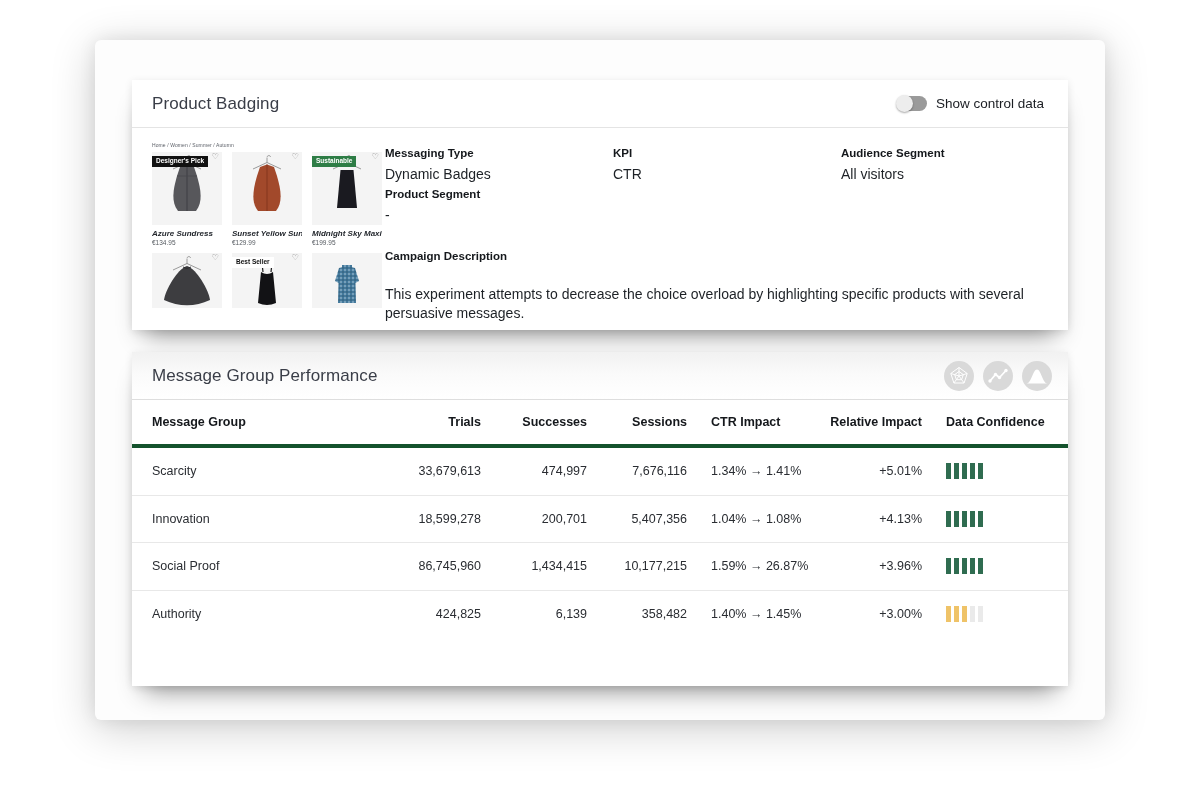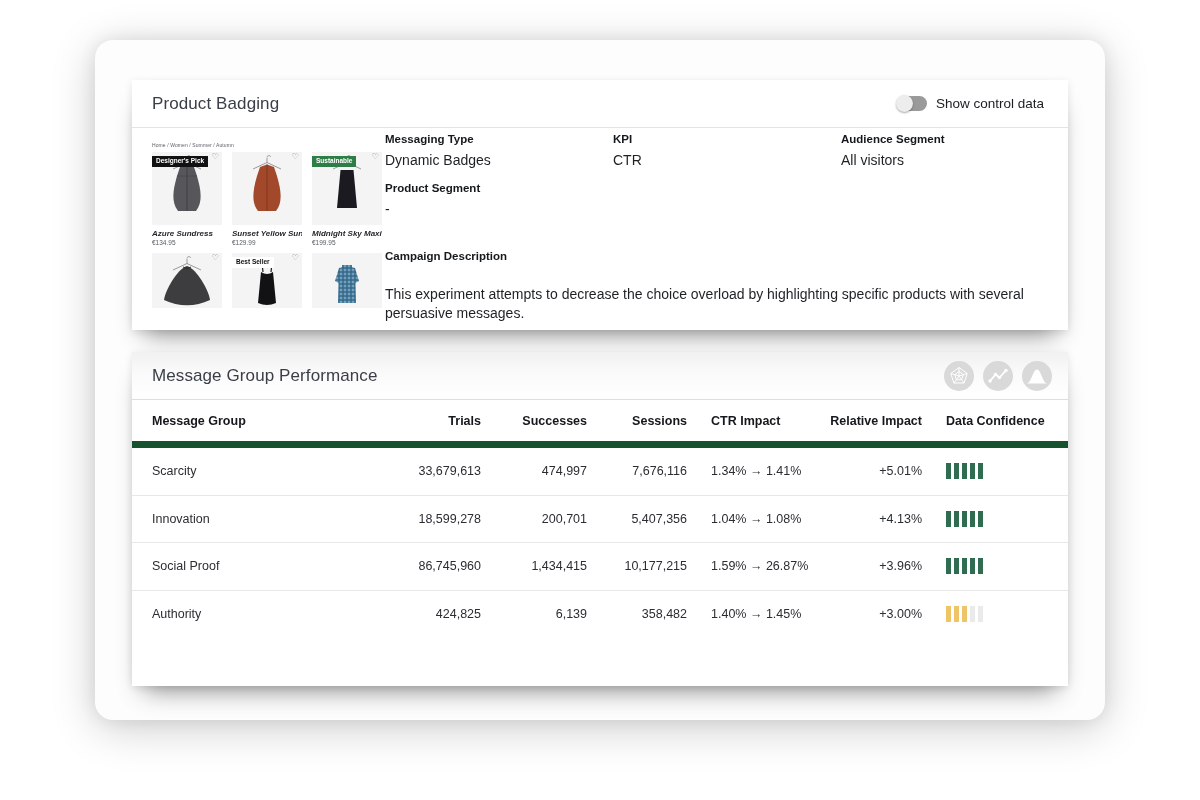--- a/index.html
+++ b/index.html
@@ -1,21 +1,21 @@
 <!DOCTYPE html>
 <html><head>
 <meta charset="utf-8">
 <style>
   * { margin:0; padding:0; box-sizing:border-box; }
   html,body { width:1200px; height:800px; background:#ffffff; font-family:"Liberation Sans",sans-serif; overflow:hidden; }
   .page { position:relative; width:1200px; height:800px; }
 
   .frame {
     position:absolute; left:95px; top:40px; width:1010px; height:680px;
-    border-radius:18px; background:#fdfdfd;
+    border-radius:6px; background:#fdfdfd;
     box-shadow:0 8px 45px rgba(0,0,0,.20), 0 0 18px rgba(0,0,0,.08);
   }
 
   .card {
     position:absolute; left:37px; width:936px; background:#ffffff;
     box-shadow:0 16px 24px -12px rgba(0,0,0,.45), 0 2px 8px rgba(0,0,0,.10);
   }
   .card-product { top:40px; height:250px; }
   .card-table   { top:312px; height:334px; }
 
@@ -40,38 +40,38 @@
   .tiles-r2 { top:125px; }
   .tile { width:70px; }
   .timg { position:relative; width:70px; height:73px; background:#f4f4f4; overflow:hidden; }
   .tiles-r2 .timg { height:55px; }
   .pbadge { position:absolute; left:0; top:4px; font-size:6.5px; font-weight:700; padding:2px 4px; line-height:1; white-space:nowrap; }
   .heart { position:absolute; right:3px; top:1px; font-size:8px; color:#8b8b8b; line-height:1; cursor:pointer; }
   .tname { margin-top:4px; font-size:8px; font-weight:700; color:#24282e; white-space:nowrap; overflow:hidden;font-style:italic; }
   .tprice { margin-top:1px; font-size:6.5px; color:#555a60; }
 
   
-  .meta-grid { position:absolute; left:253px; top:5px; display:grid; grid-template-columns:228px 228px 230px; row-gap:14px; }
+  .meta-grid { position:absolute; left:253px; top:19px; display:grid; grid-template-columns:228px 228px 230px; row-gap:6px; }
   .meta-label { font-size:11.5px; font-weight:700; color:#15181c; margin-bottom:7px; }
   .meta-value { font-size:14px; color:#1d2126; }
   .desc-block { position:absolute; left:253px; top:122px; width:650px; }
   .desc-text { margin-top:23px; font-size:14px; line-height:19px; color:#1d2126; }
 
   
   .card-table .card-header {
     background:linear-gradient(180deg,#f1f1f1 0%, #fafafa 45%, #ffffff 100%);
     border-bottom:1px solid #dedede; padding-right:16px;
   }
   .icon-buttons { display:flex; }
   .icon-btn { width:30px; height:30px; border-radius:50%; background:#d9d9d9; margin-left:9px;
     display:flex; align-items:center; justify-content:center; cursor:pointer; }
 
   
   .tgrid { display:grid; grid-template-columns:238px 91px 106px 100px 133px 102px 126px; align-items:center; padding:0 20px; }
-  .thead { height:48px; border-bottom:7px solid #14532d; font-size:12.5px; font-weight:700; color:#15181c; }
+  .thead { height:48px; border-bottom:4px solid #14532d; font-size:12.5px; font-weight:700; color:#15181c; }
   .trow  { height:47.5px; border-bottom:1px solid #e8e8e8; font-size:12.5px; color:#2a2d32; }
   .trow:last-child { border-bottom:none; }
   .c-r { text-align:right; }
   .c-ind { padding-left:24px; }
   .bars { display:flex; gap:3px; }
   .bar { width:5px; height:16px; }
 </style>
 </head>
 <body>
 

